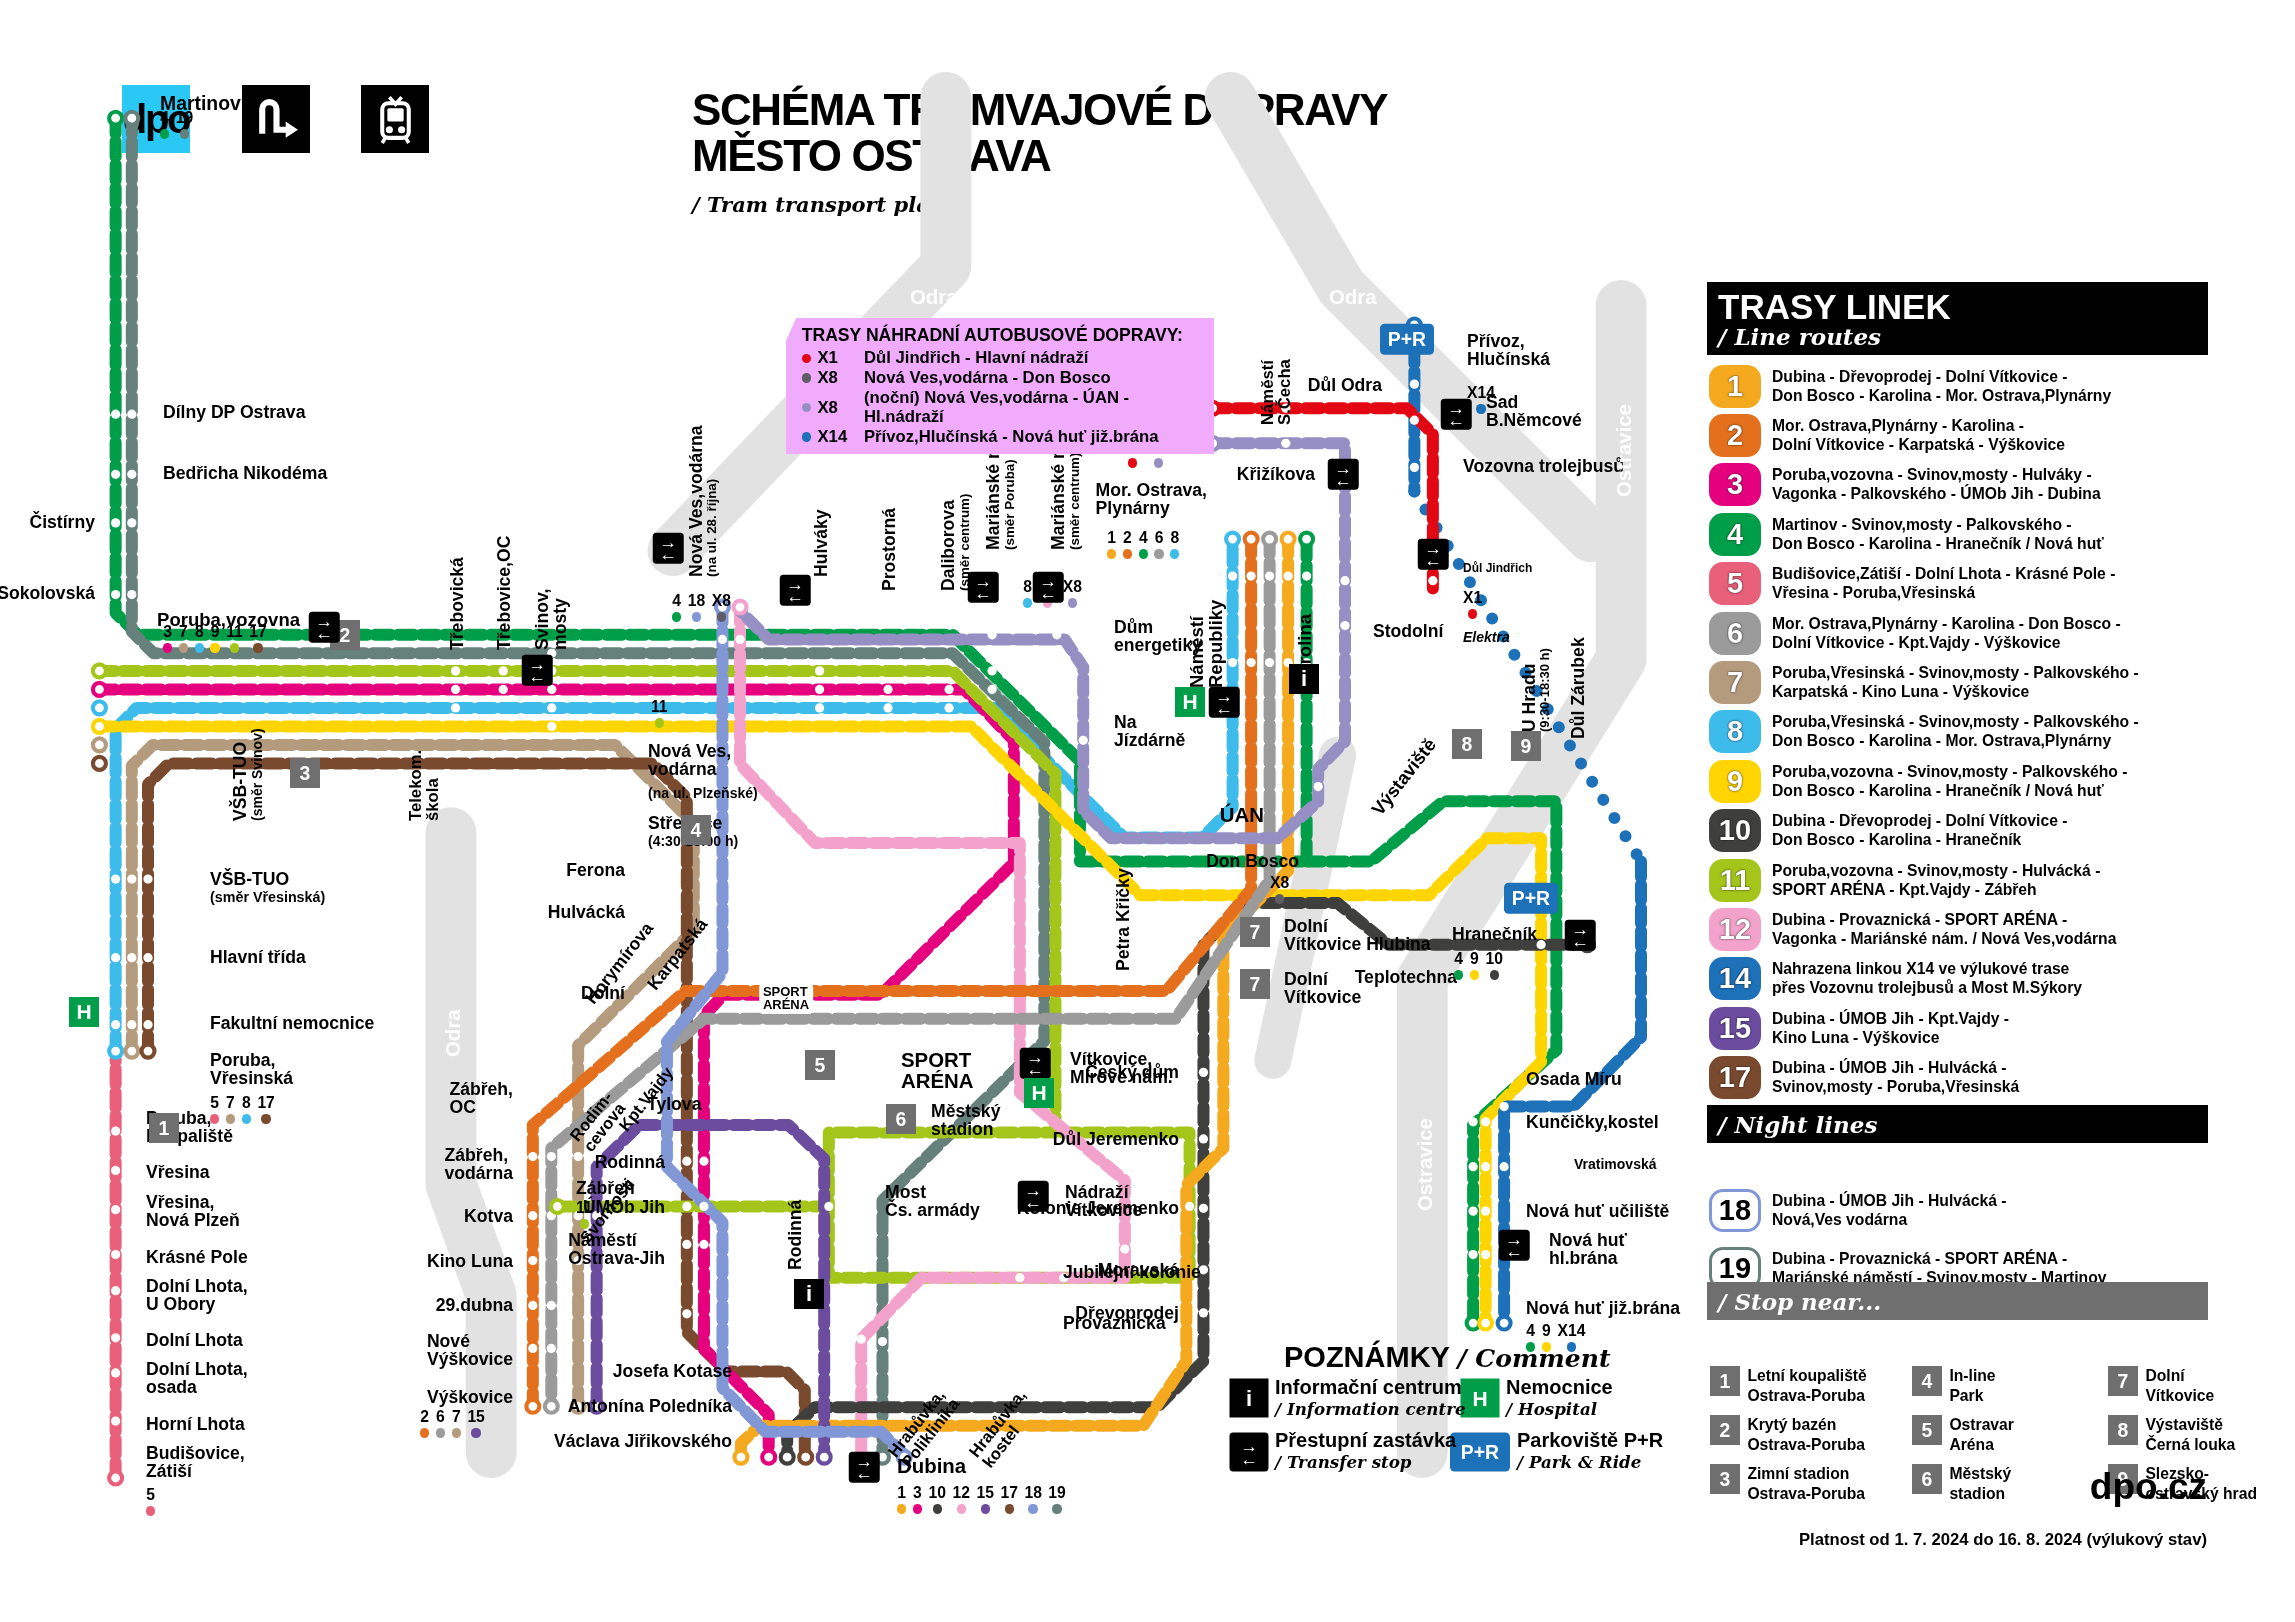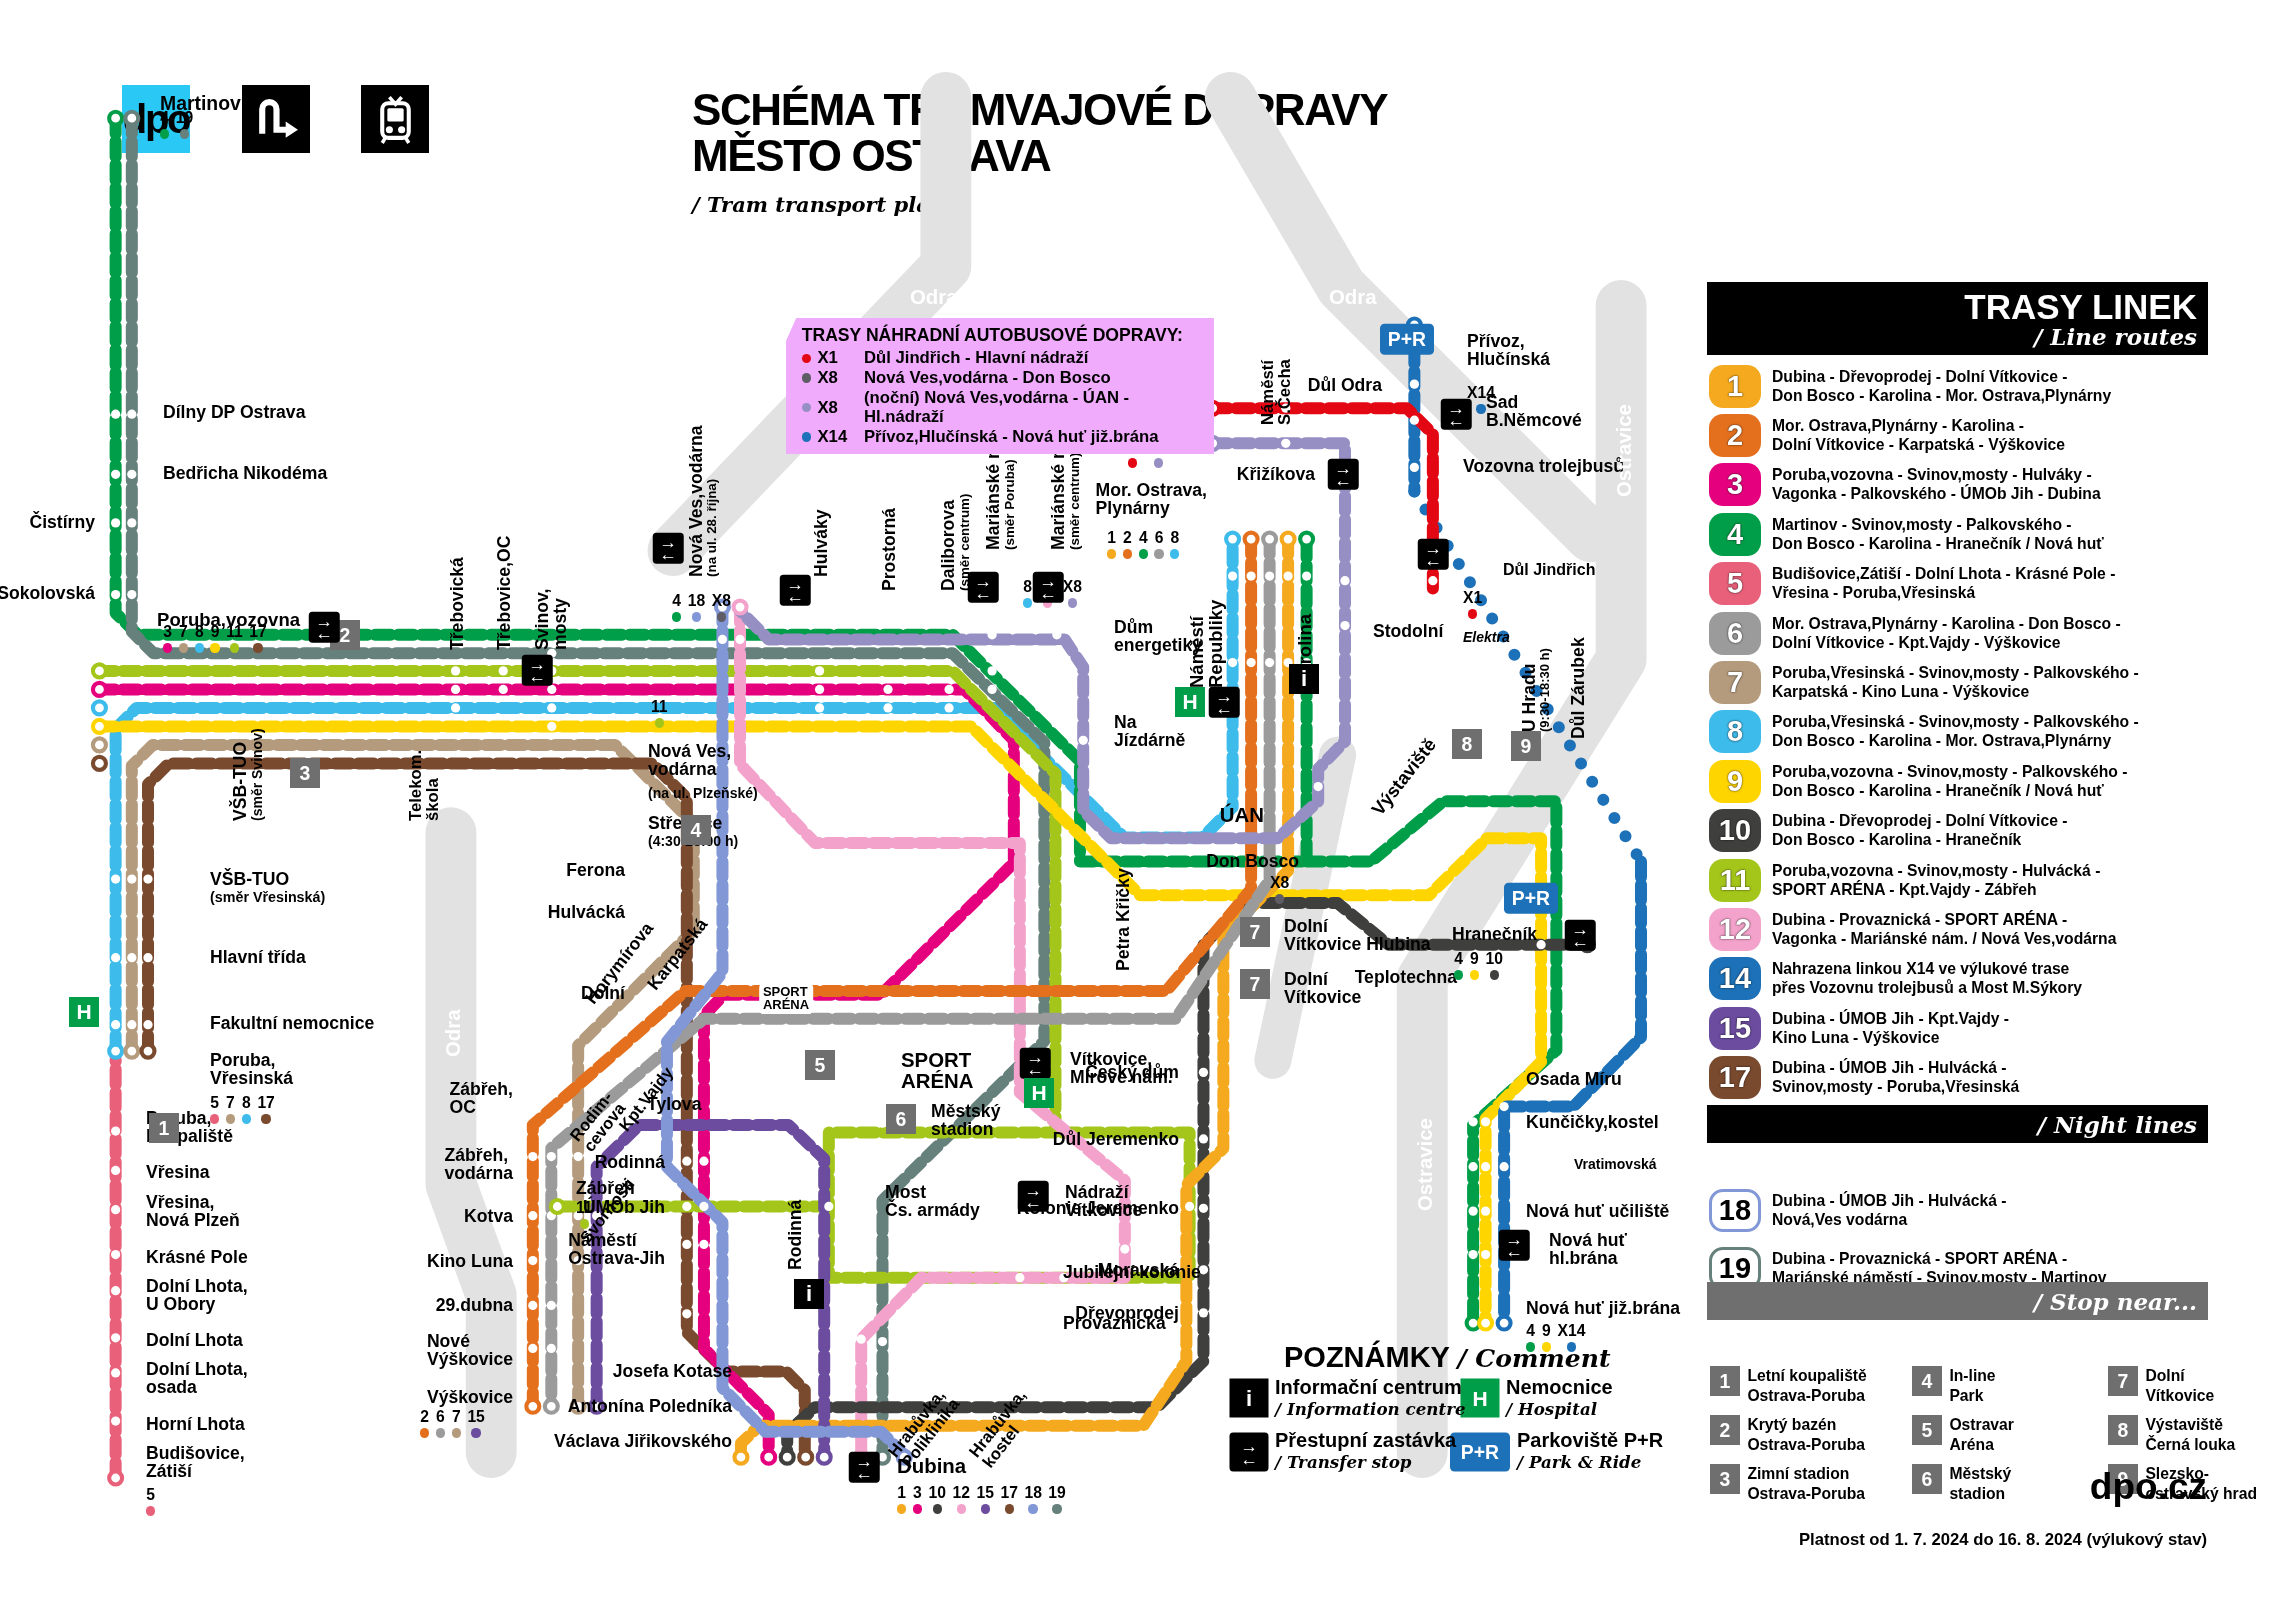--- a/index.html
+++ b/index.html
@@ -32,21 +32,21 @@
   .nums .ni{display:flex;flex-direction:column;align-items:center;font-weight:bold;font-size:15.7px;line-height:1;}
   .nums .nd{width:9.3px;height:9.3px;border-radius:50%;margin-top:3.7px;}
   
   .ybox{position:absolute;left:786px;top:318px;width:403px;background:#f0abfc;padding:6.5px 9.3px 7.4px 15.7px;z-index:6;
         clip-path:polygon(10.2px 0,100% 0,100% 100%,0 100%,0 23px);}
   .ybox h3{margin:0 0 2.8px 0;font-size:17.6px;font-weight:900;}
   .yrow{display:flex;align-items:center;gap:6.5px;font-weight:900;font-size:16.7px;line-height:1.18;}
   .yrow .dot{width:9.3px;height:9.3px;border-radius:50%;flex:0 0 auto;}
   .yrow .code{width:40px;flex:0 0 auto;}
   
-  .hdr{position:absolute;left:1707px;width:501px;color:#fff;padding:6.5px 11px;box-sizing:border-box;z-index:6;text-align:right;}
+  .hdr{position:absolute;left:1707px;width:501px;color:#fff;padding:6.5px 11px;box-sizing:border-box;z-index:6;}
   .hdr .h1{font-weight:900;font-size:35px;line-height:1.0;}
   .hdr .h2{font-family:"DejaVu Serif",serif;font-style:italic;font-weight:bold;font-size:23px;line-height:1.1;}
   .lrow{position:absolute;left:1709px;display:flex;gap:11px;align-items:center;z-index:6;}
   .lbadge{width:52px;height:43px;border-radius:14px;color:#fff;font-weight:900;font-size:29px;
           display:flex;align-items:center;justify-content:center;flex:0 0 auto;
           text-shadow:0 0 2.3px rgba(0,0,0,.6),0 0 0.9px rgba(0,0,0,.8);}
   .nbadge{width:52px;height:43px;border-radius:14px;background:#fff;color:#000;font-weight:900;font-size:29px;
           display:flex;align-items:center;justify-content:center;flex:0 0 auto;box-sizing:border-box;border:3.2px solid #000;}
   .lroute{font-weight:bold;font-size:15.7px;line-height:1.2;white-space:pre-line;}
   .snitem{position:absolute;display:flex;gap:7.4px;align-items:flex-start;z-index:6;}
@@ -413,21 +413,21 @@
 S.Čecha</div>
     <div class="lbl" style="left: 1382px; top: 376px; font-size: 17.6px; transform: translateX(-100%);">Důl Odra</div>
     <div class="lbl" style="left: 1467px; top: 332px; font-size: 17.6px;">Přívoz,
 Hlučínská</div>
     <div class="lbl" style="left: 1486px; top: 393px; font-size: 17.6px;">Sad
 B.Němcové</div>
     <div class="lbl" style="left: 1463px; top: 457px; font-size: 17.6px;">Vozovna trolejbusů</div>
     <div class="lbl" style="left: 1315px; top: 465px; font-size: 17.6px; transform: translateX(-100%);">Křižíkova</div>
     <div class="lbl" style="left: 1207px; top: 481px; font-size: 17.6px; transform: translateX(-100%);">Mor. Ostrava,
 Plynárny</div>
-    <div class="lbl" style="left: 1463px; top: 562px; font-size: 16px; margin-left: 40px;">Důl Jindřich</div>
+    <div class="lbl" style="left: 1463px; top: 562px; font-size: 12px;">Důl Jindřich</div>
     <div class="lbl" style="left: 1373px; top: 622px; font-size: 17.6px;">Stodolní</div>
     <div class="lbl" style="left: 1295px; top: 688px; font-size: 18.5px; transform-origin: 0px 0px; transform: rotate(-90deg);">Karolina</div>
     <div class="lbl" style="left: 1187px; top: 688px; font-size: 18.5px; transform-origin: 0px 0px; transform: rotate(-90deg);">Náměstí
 Republiky</div>
     <div class="lbl" style="left: 1463px; top: 630px; font-size: 14px; font-style: italic;">Elektra</div>
     <div class="lbl" style="left: 1520px; top: 732px; font-size: 17.6px; transform-origin: 0px 0px; transform: rotate(-90deg);">U Hradu</div>
     <div class="lbl" style="left: 1538px; top: 732px; font-size: 13px; transform-origin: 0px 0px; transform: rotate(-90deg);">(9:30-18:30 h)</div>
     <div class="lbl" style="left: 1569px; top: 739px; font-size: 17.6px; transform-origin: 0px 0px; transform: rotate(-90deg);">Důl Zárubek</div>
     <div class="lbl riv" style="left: 910px; top: 287px; font-size: 20.4px;">Odra</div>
     <div class="lbl riv" style="left: 1329px; top: 287px; font-size: 20.4px;">Odra</div>

